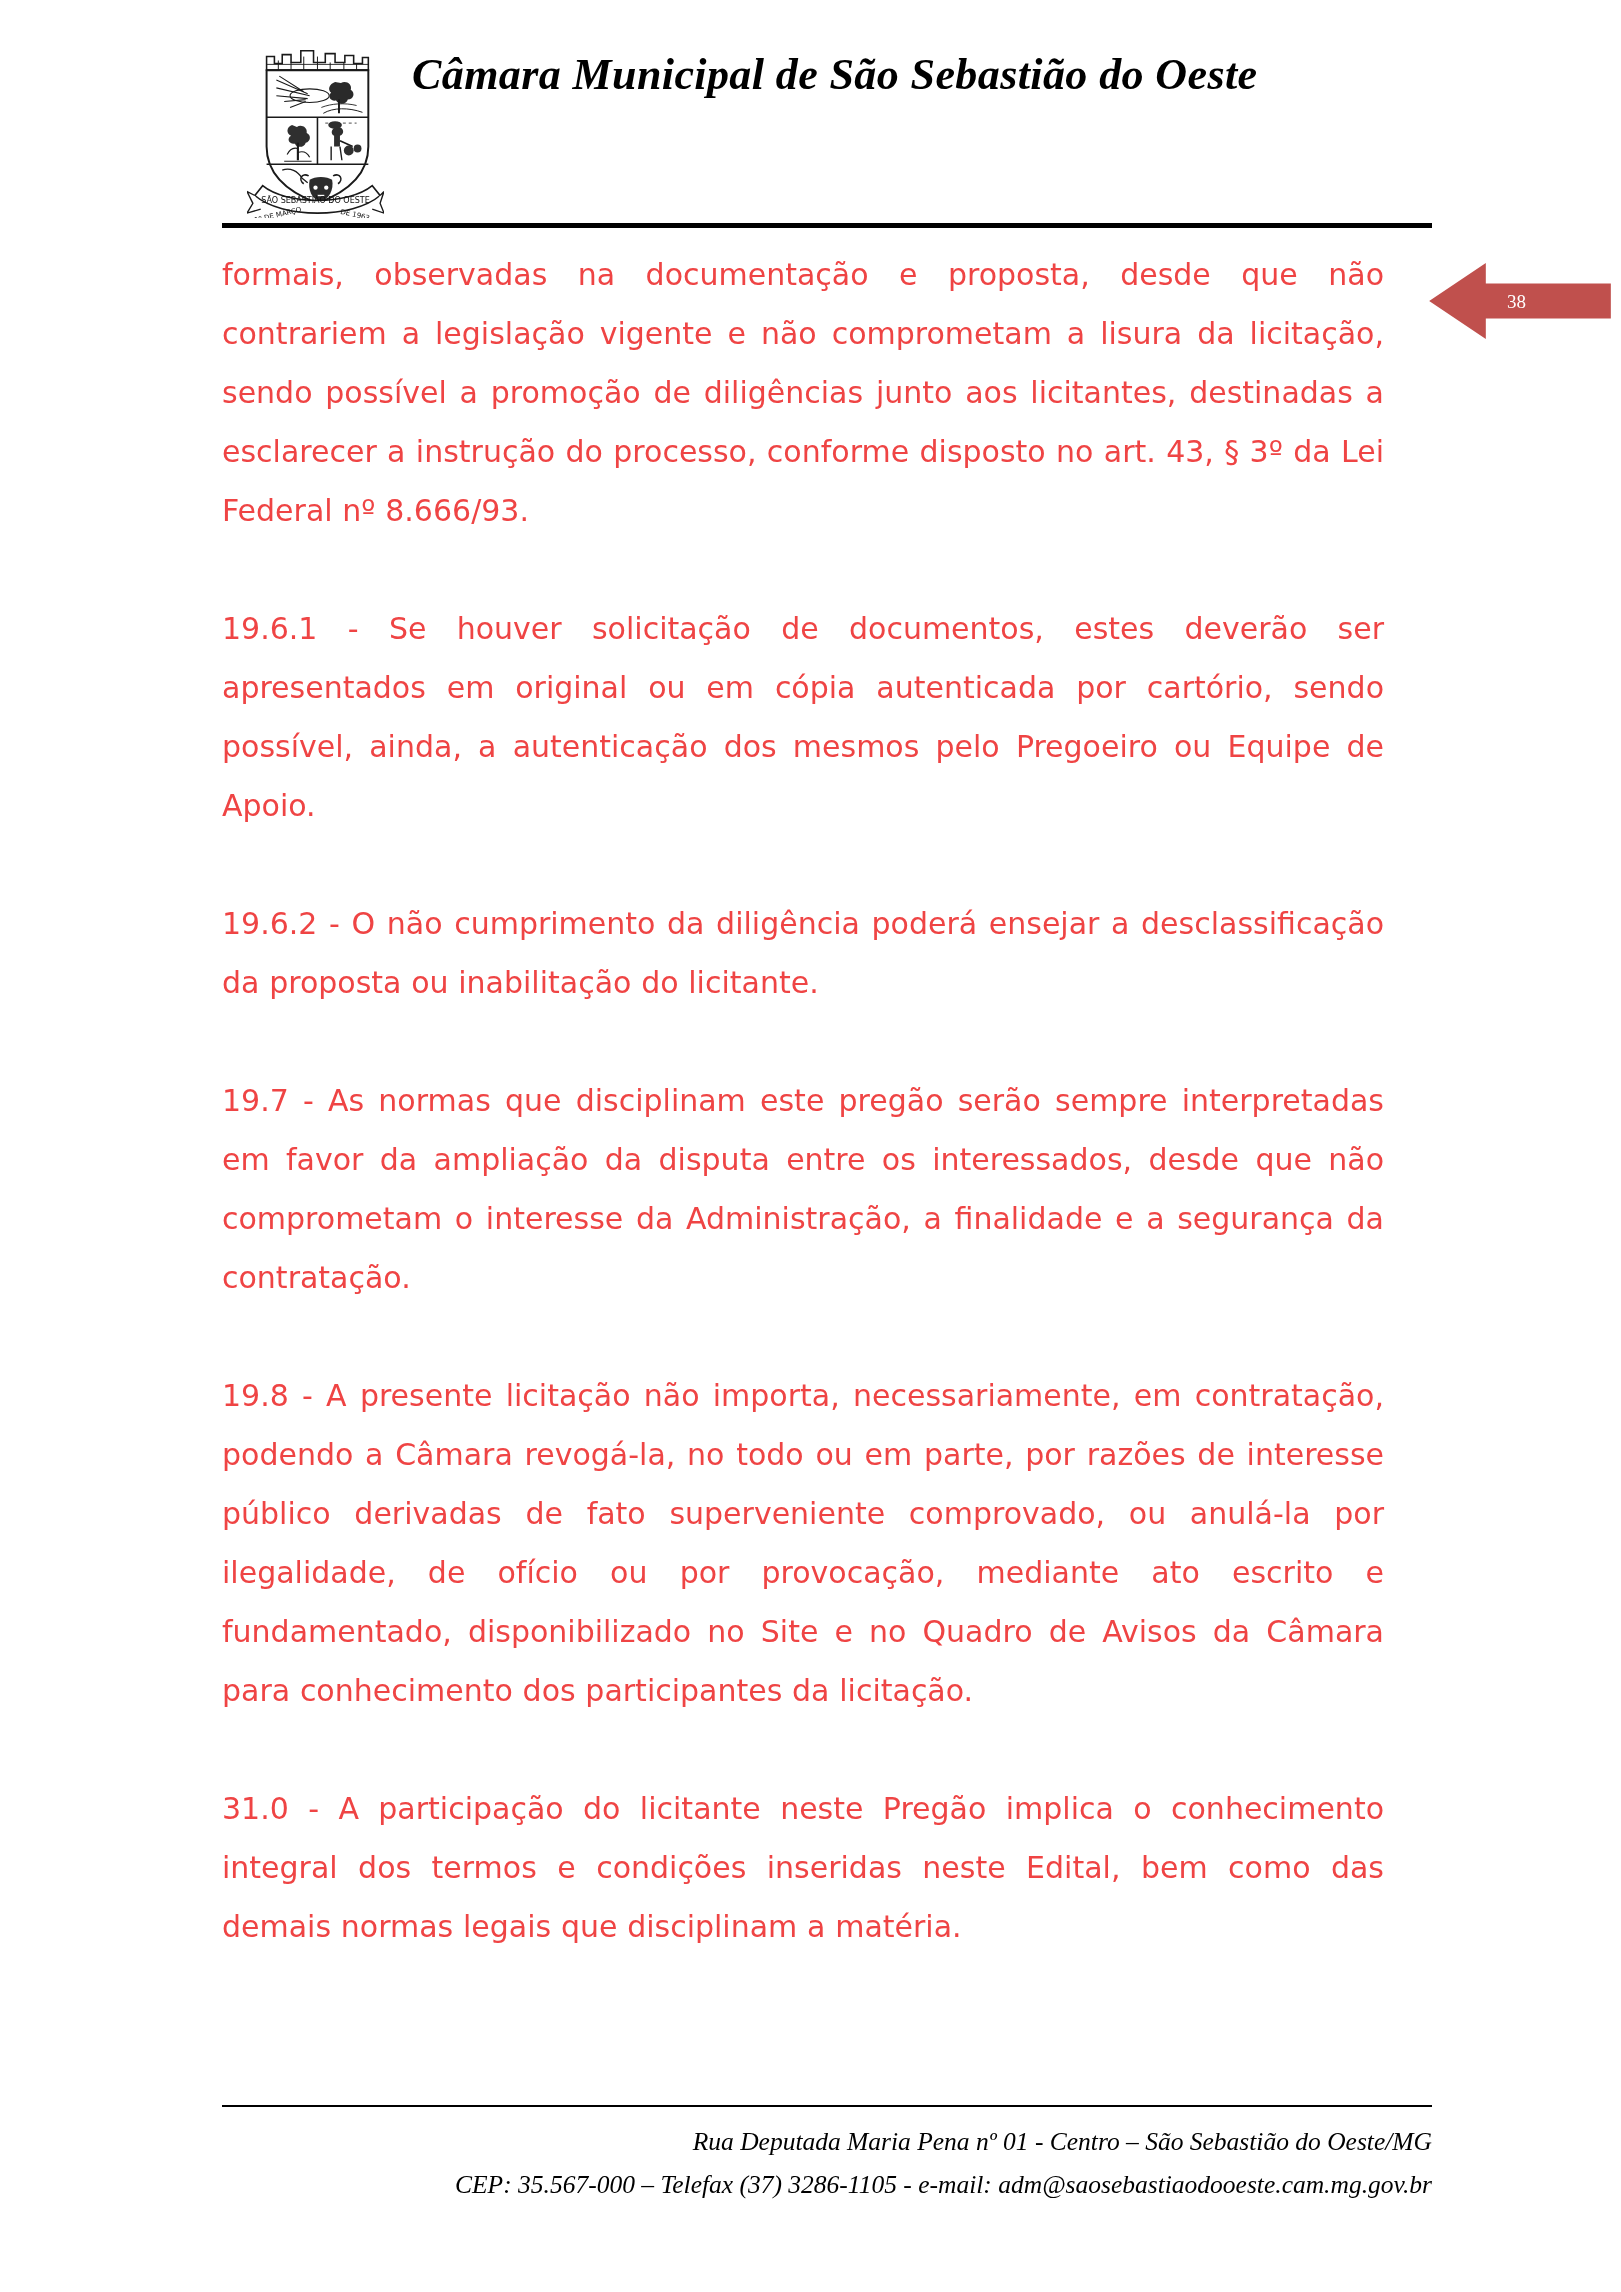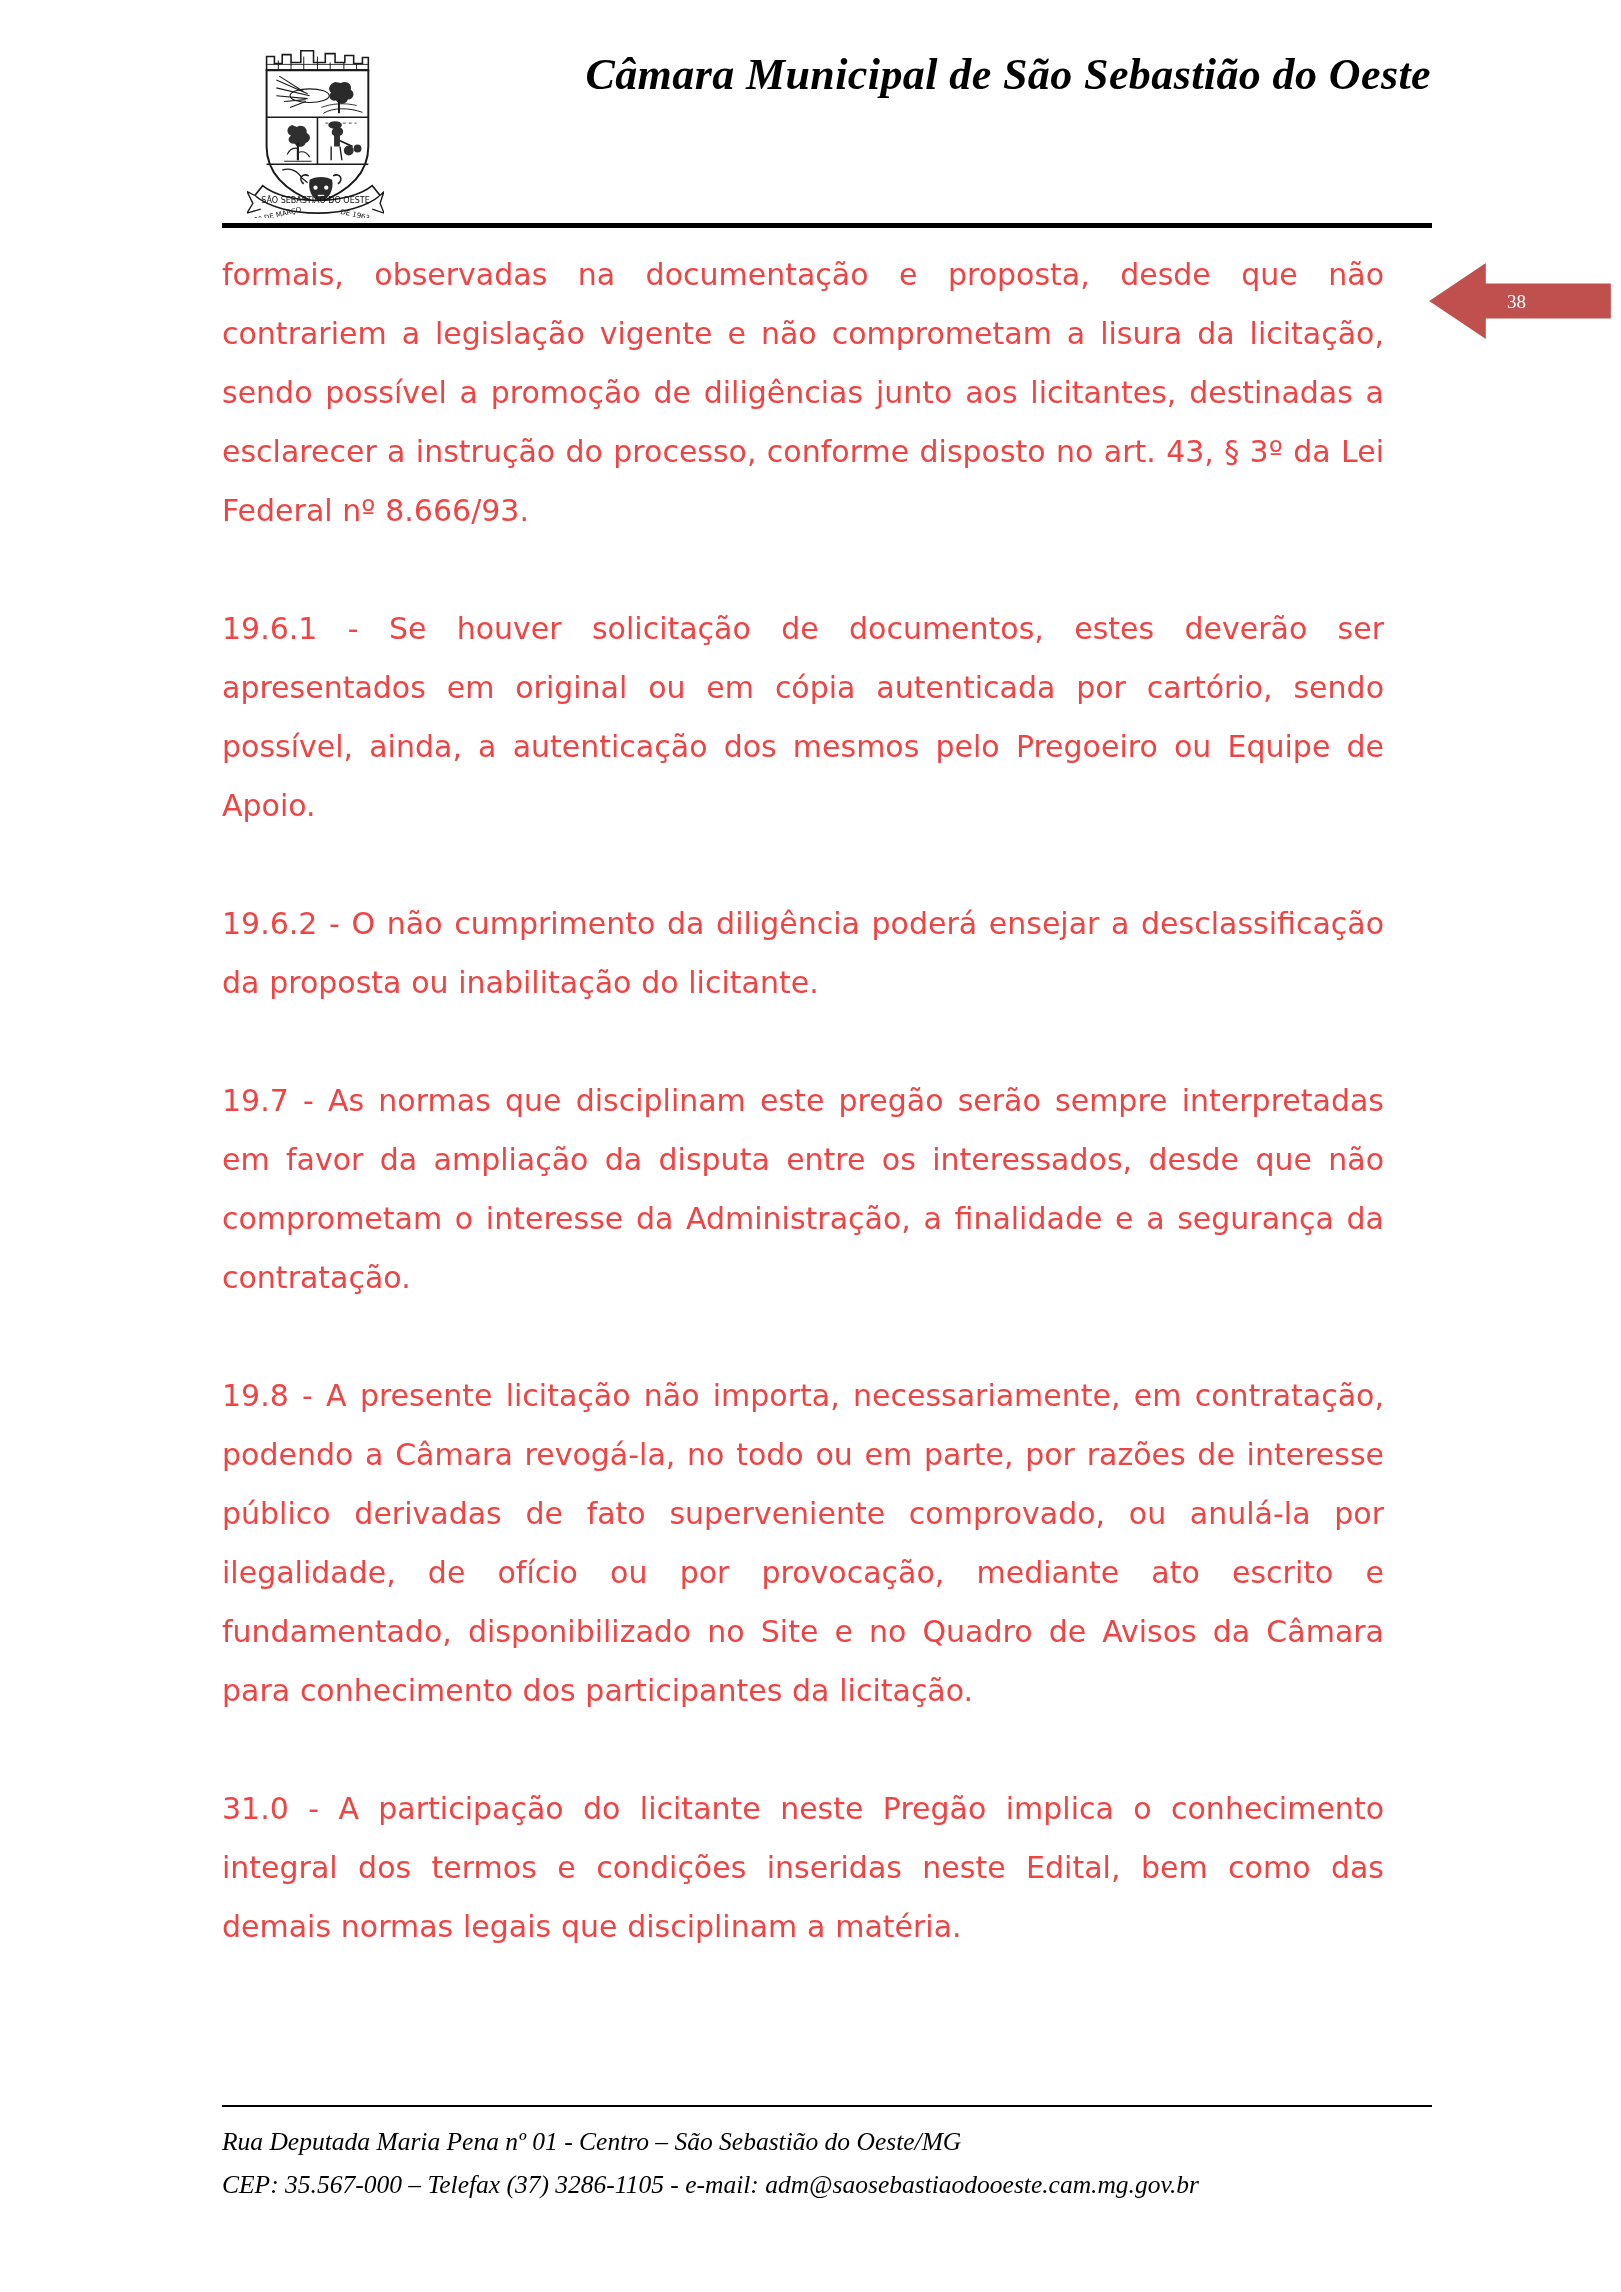--- a/index.html
+++ b/index.html
@@ -40,21 +40,21 @@
     width: 137px;
     height: 181px;
   }
   .crest svg { display: block; width: 100%; height: 100%; }
 
   .header-titles {
     position: absolute;
     left: 412px;
     top: 51px;
     width: 1019px;
-    text-align: right;
+    text-align: left;
   }
   .header-title-main {
     font-family: "Liberation Serif", "DejaVu Serif", serif;
     font-style: italic;
     font-weight: bold;
     font-size: 44px;
     line-height: 1.08;
     letter-spacing: 0.4px;
     white-space: nowrap;
     color: #000;
@@ -146,21 +146,21 @@
     top: 17.6px;
     width: 1210px;
     height: 2.9px;
     background: #000000;
   }
   .footer-lines {
     position: absolute;
     left: 222px;
     top: 33px;
     width: 1210px;
-    text-align: left;
+    text-align: right;
     font-family: "Liberation Serif", "DejaVu Serif", serif;
     font-style: italic;
     font-size: 25.5px;
     line-height: 43px;
     color: #000000;
     white-space: nowrap;
   }
   .footer-line { display: block; }
 </style>
 </head>

